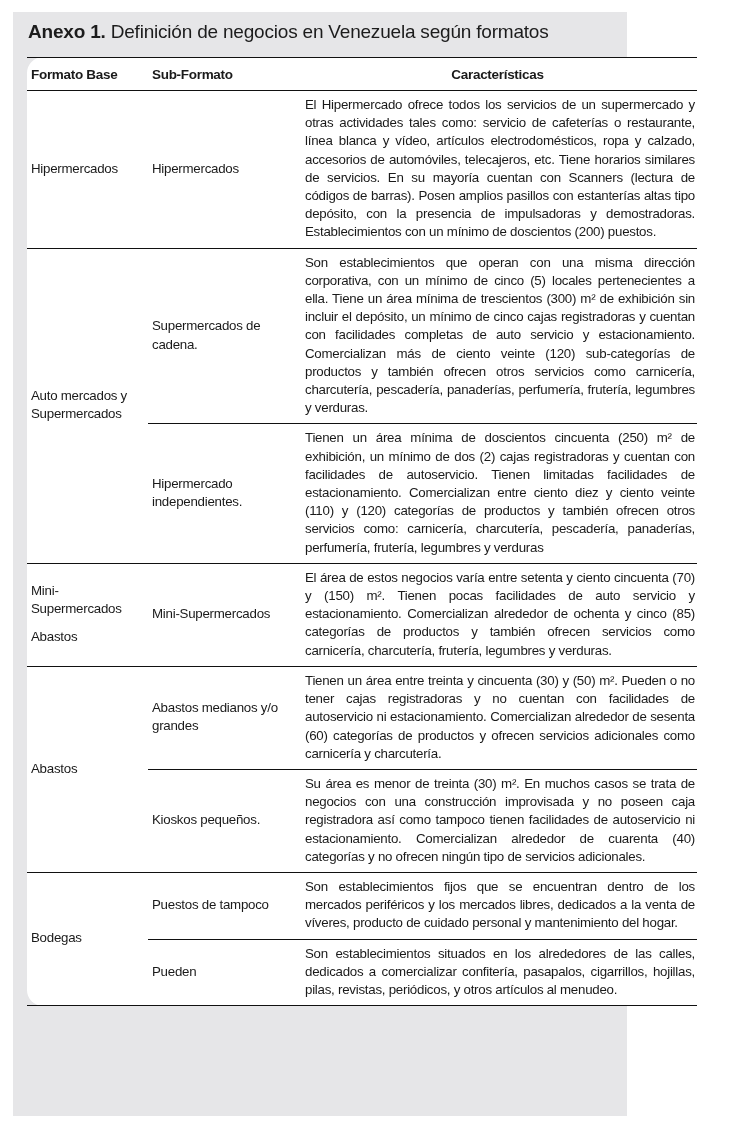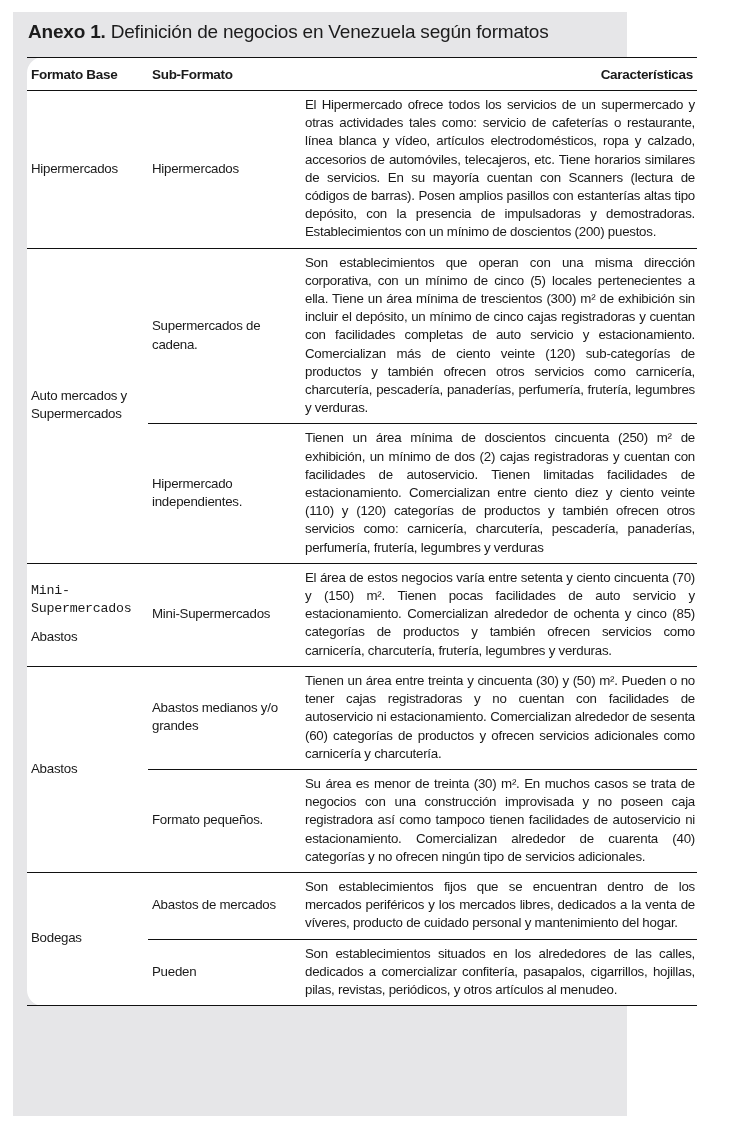--- a/index.html
+++ b/index.html
@@ -9,29 +9,29 @@
            background:#e6e6e8; }
   .title { position:absolute; left:15px; top:9px; font-size:19px; color:#1c1c1c;
            letter-spacing:-0.2px; white-space:nowrap; }
   .title b { font-weight:bold; }
   .table-wrap { position:absolute; left:14px; top:45px; width:670px;
                 background:#ffffff;border-radius:16px; }
   table { border-collapse:collapse; width:670px; table-layout:fixed; }
   th { font-weight:bold; font-size:13.5px; height:32px; text-align:left;
        border-top:1.5px solid #111; border-bottom:1.5px solid #111;
        padding:0 4px; transform-origin:left; letter-spacing:-0.3px; }
-  th.c3 { text-align:right; }
+  th.c3 { text-align:center; }
   td { font-size:13.3px; line-height:18.2px; vertical-align:middle;
        padding:5px 4px 6px 4px; letter-spacing:-0.25px; }
   td.desc { text-align:justify; padding-left:7px; padding-right:2px; }
   tr.group-end td { border-bottom:1.5px solid #111; }
   td.sub-border { border-bottom:1.5px solid #111; }
   .col1 { width:121px; }
   .col2 { width:150px; }
-  .mini-line { display:block;font-family:Liberation Mono, monospace; }
+  .mini-line { display:block; }
   .mini-gap { display:block; margin-top:10px; }
   .source { position:absolute; left:16px; top:1069px; font-family:"DejaVu Serif", serif;
             font-weight:bold; font-size:13.5px; color:#1c1c1c; letter-spacing:-0.2px; }
 </style>
 </head>
 <body>
 
 <div class="panel">
   <div class="title"><b>Anexo 1.</b><span> Definición de negocios en Venezuela según formatos</span></div>
 
@@ -75,27 +75,27 @@
           <td>Mini-Supermercados</td>
           <td class="desc">El área de estos negocios varía entre setenta y ciento cincuenta (70) y (150) m². Tienen pocas facilidades de auto servicio y estacionamiento. Comercializan alrededor de ochenta y cinco (85) categorías de productos y también ofrecen servicios como carnicería, charcutería, frutería, legumbres y verduras.</td>
         </tr>
 
         <tr>
           <td rowspan="2" style="border-bottom:1.5px solid #111;">Abastos</td>
           <td class="sub-border">Abastos medianos y/o grandes</td>
           <td class="desc sub-border">Tienen un área entre treinta y cincuenta (30) y (50) m². Pueden o no tener cajas registradoras y no cuentan con facilidades de autoservicio ni estacionamiento. Comercializan alrededor de sesenta (60) categorías de productos y ofrecen servicios adicionales como carnicería y charcutería.</td>
         </tr>
         <tr class="group-end">
-          <td>Formato pequeños.</td>
+          <td>Kioskos pequeños.</td>
           <td class="desc">Su área es menor de treinta (30) m². En muchos casos se trata de negocios con una construcción improvisada y no poseen caja registradora así como tampoco tienen facilidades de autoservicio ni estacionamiento. Comercializan alrededor de cuarenta (40) categorías y no ofrecen ningún tipo de servicios adicionales.</td>
         </tr>
 
         <tr>
           <td rowspan="2" style="border-bottom:1.5px solid #111;">Bodegas</td>
-          <td class="sub-border">Abastos de mercados</td>
+          <td class="sub-border">Puestos de tampoco</td>
           <td class="desc sub-border">Son establecimientos fijos que se encuentran dentro de los mercados periféricos y los mercados libres, dedicados a la venta de víveres, producto de cuidado personal y mantenimiento del hogar.</td>
         </tr>
         <tr class="group-end">
           <td>Pueden</td>
           <td class="desc">Son establecimientos situados en los alrededores de las calles, dedicados a comercializar confitería, pasapalos, cigarrillos, hojillas, pilas, revistas, periódicos, y otros artículos al menudeo.</td>
         </tr>
       </tbody>
     </table>
   </div>
 

